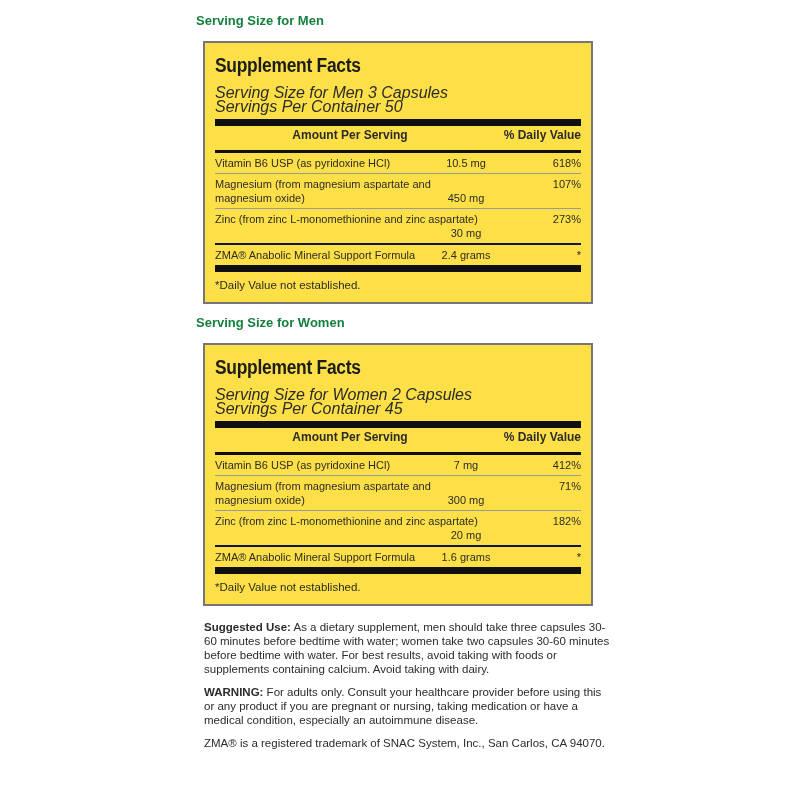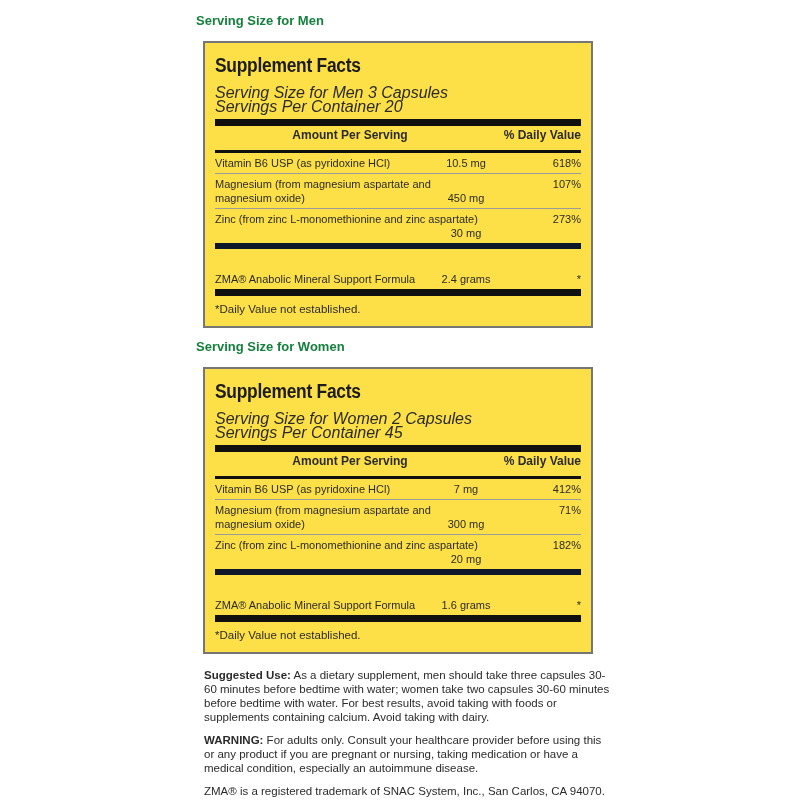--- a/index.html
+++ b/index.html
@@ -89,22 +89,22 @@
     transform: translateX(-50%);
     white-space: nowrap;
   }
   .row.amt-bottom .amt { top: auto; bottom: 3px; margin-top: 16px; }
   .row .dv {
     position: absolute;
     right: 0;
     top: 3px;
   }
   .row.two { min-height: 28px; }
-  .row.pre-zma { border-bottom: 6px solid #0f172a; }
-  .row.zma { border-bottom: none; margin-top: 20px; }
+  .row.pre-zma { border-bottom: 2px solid #0f172a; }
+  .row.zma { border-bottom: none; }
   .footnote {
     font-size: 11.5px;
     line-height: 13px;
     padding: 7px 0 10px 0;
   }
   .paras {
     width: 470px;
     margin: 14px 0 0 8px;
   }
   .paras p {
@@ -118,21 +118,21 @@
 </head>
 <body>
 
 <div class="sheet">
 
   <div class="sec-heading">Serving Size for Men</div>
 
   <div class="panel">
     <div class="sf-title">Supplement Facts</div>
     <div class="serving-line">Serving Size for Men 3 Capsules</div>
-    <div class="serving-line">Servings Per Container 20</div>
+    <div class="serving-line">Servings Per Container 50</div>
     <div class="bar top-bar"></div>
     <div class="thead"><span class="amount-hdr">Amount Per Serving</span><span class="dv-hdr">% Daily Value</span></div>
     <div class="row">
         <span class="name">Vitamin B6 USP (as pyridoxine HCl)</span>
         <span class="amt">10.5 mg</span>
         <span class="dv">618%</span>
       </div>
     <div class="row two amt-bottom">
         <span class="name">Magnesium (from magnesium aspartate and
 magnesium oxide)</span>

